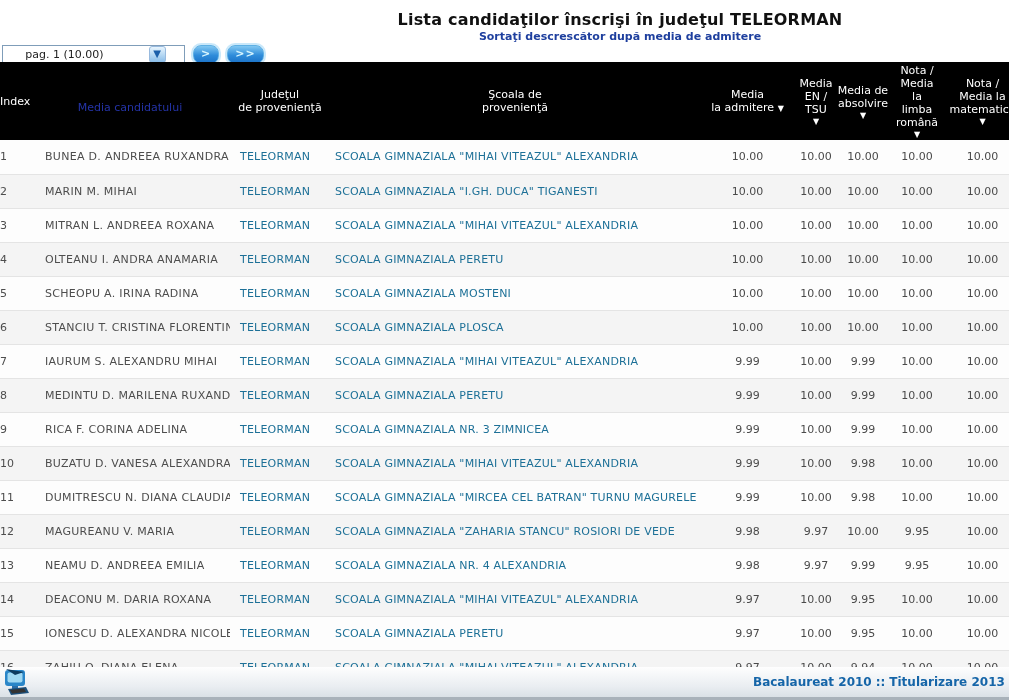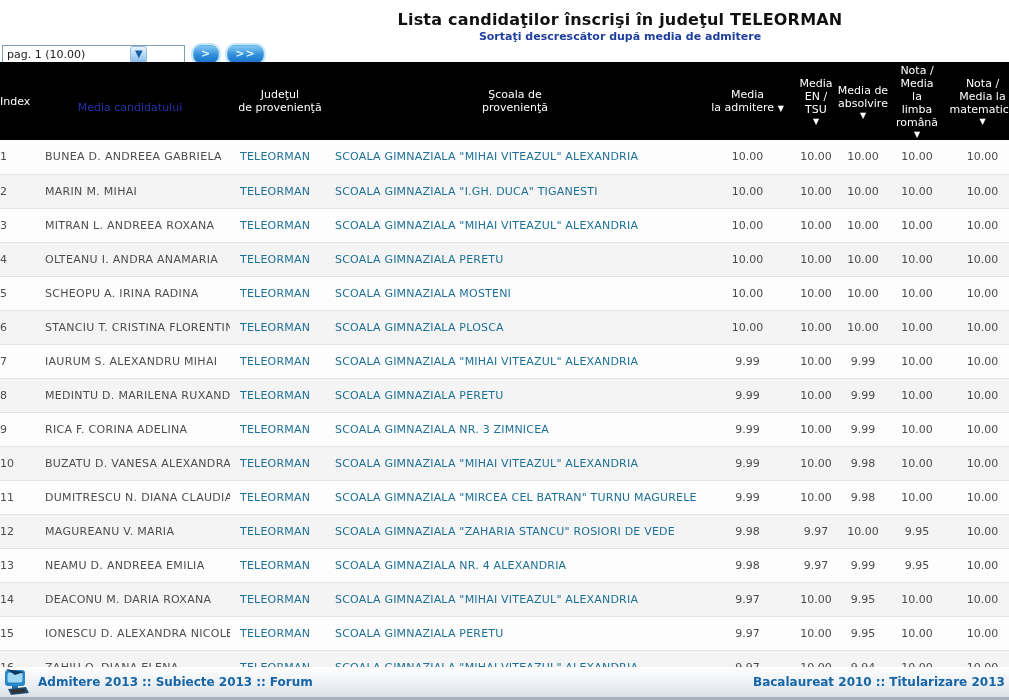--- a/index.html
+++ b/index.html
@@ -9,21 +9,21 @@
     background:#fff; font-family:"DejaVu Sans","Liberation Sans",sans-serif;
   }
   
   .title-wrap { position:absolute; top:0; left:0; width:1240px; text-align:center; }
   .page-title { margin:10px 0 0; font-size:16px; font-weight:bold; color:#111; letter-spacing:0.2px; }
   .page-subtitle { margin:1px 0 0; font-size:11px; font-weight:bold; color:#1e3f9e; }
   
   .pagination { position:absolute; top:44px; left:2px; height:20px; display:flex; align-items:center; }
   .page-select {
     width:183px; height:19px; border:1px solid #7f9db9; background:#fff;
-    display:flex; align-items:center; justify-content:flex-start;
+    display:flex; align-items:center; justify-content:center;
     font-size:11px; color:#222; padding-left:4px; cursor:default;gap:45px;
   }
   .select-arrow-btn {
     width:17px; height:17px; border:1px solid #98bade; border-radius:3px;
     background:linear-gradient(#e8f5fe 0%,#bcdcf5 45%,#8abde9 100%);
     display:flex; align-items:center; justify-content:center;
     color:#1b5faa; font-size:10px; line-height:10px; font-weight:bold;
   }
   .pg-btn {
     height:19px; border-radius:8px; margin-left:8px; padding:0 7px;
@@ -124,21 +124,21 @@
 limba
 română</span><span class="arr">▼</span></th>
         <th><span>Nota /
 Media la
 matematică</span><span class="arr">▼</span></th>
       </tr>
     </thead>
     <tbody>
         <tr>
       <td class="idx">1</td>
-      <td class="name">BUNEA D. ANDREEA GABRIELA</td>
+      <td class="name">BUNEA D. ANDREEA RUXANDRA</td>
       <td class="county"><a class="cell-link">TELEORMAN</a></td>
       <td class="school"><a class="cell-link">SCOALA GIMNAZIALA "MIHAI VITEAZUL" ALEXANDRIA</a></td>
       <td class="num">10.00</td>
       <td class="num">10.00</td>
       <td class="num">10.00</td>
       <td class="num">10.00</td>
       <td class="num">10.00</td>
     </tr>
         <tr class="alt">
       <td class="idx">2</td>
@@ -310,22 +310,19 @@
 
   <div class="footer">
     <svg class="logo" viewBox="0 0 30 30">
       <rect x="3" y="2" width="20" height="16" rx="3" fill="#2a86c8"></rect>
       <rect x="5.5" y="4.5" width="15" height="10" rx="2" fill="#9fd8f2"></rect>
       <path d="M4 1 L22 4 L13 7 Z" fill="#0c3a5e"></path>
       <rect x="10" y="18" width="6" height="3" fill="#2a6ea8"></rect>
       <path d="M6 21 L24 19 L27 25 L9 27 Z" fill="#1c4f7a"></path>
       <path d="M8 22 L22 20.5 L24 24 L10 25.5 Z" fill="#333"></path>
     </svg>
-    <div class="f-links f-left">
-      <a>Admitere 2013</a><span class="f-sep">::</span><a>Subiecte 2013</a><span class="f-sep">::</span><a>Forum</a>
-    </div>
     <div class="f-links f-right">
       <a>Bacalaureat 2010</a><span class="f-sep">::</span><a>Titularizare 2013</a><span class="f-sep">::</span>
     </div>
     <div class="edge"></div>
   </div>
 
 </div>
 
 </body></html>

